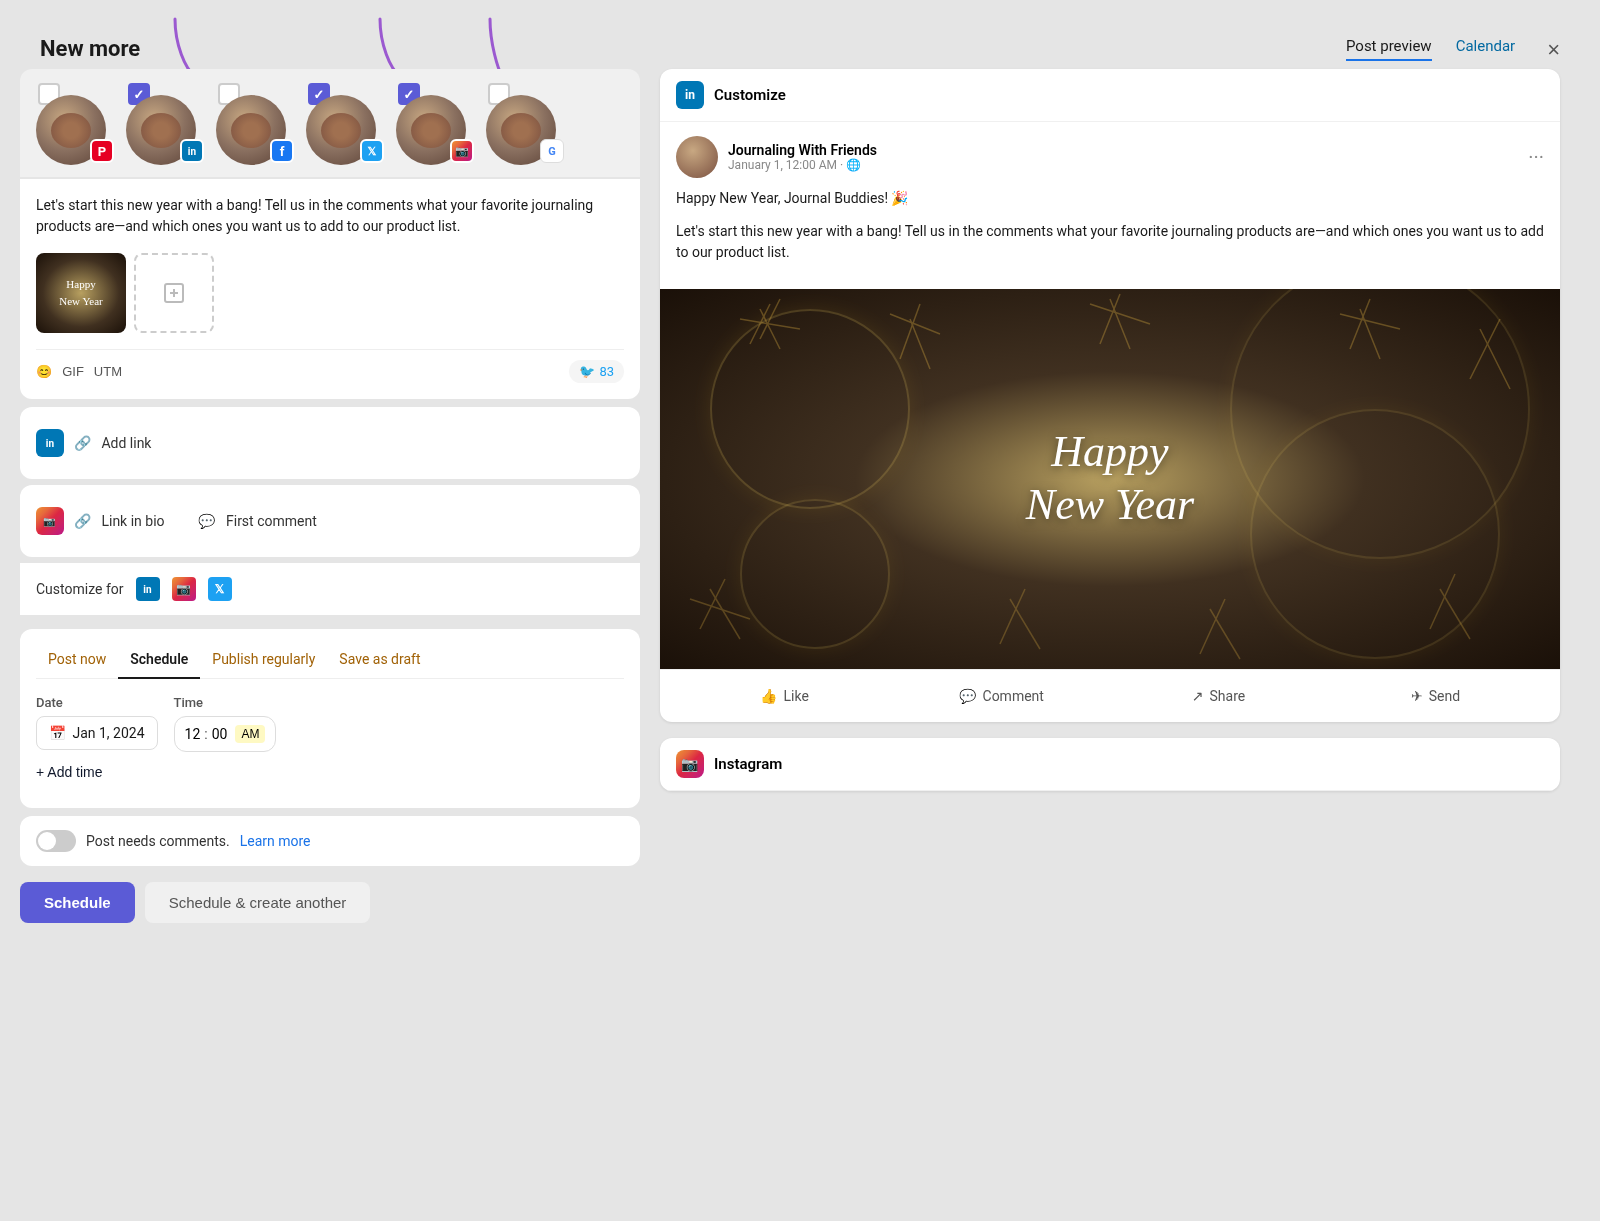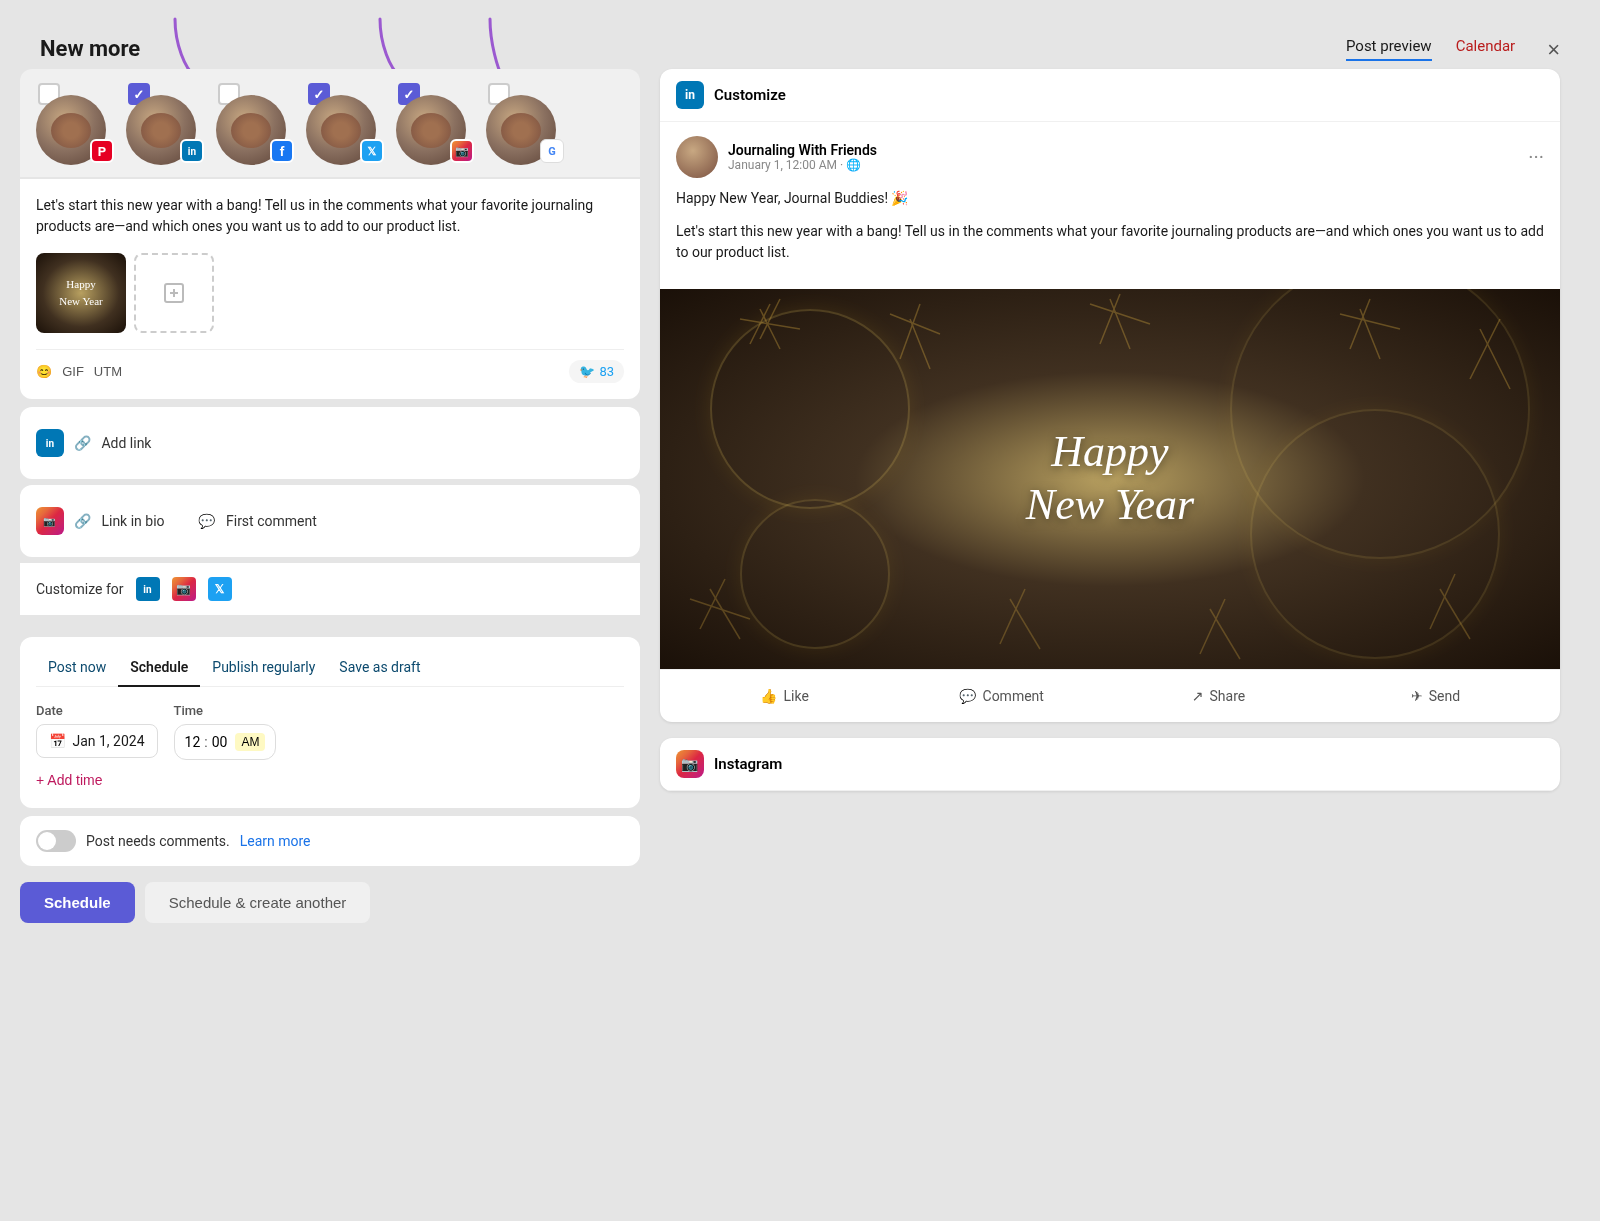--- a/index.html
+++ b/index.html
@@ -42,21 +42,21 @@
       gap: 32px;
     }
 
     .header-tabs {
       display: flex;
       gap: 24px;
     }
 
     .header-tab {
       font-size: 15px;
-      color: #b91c1c;
+      color: #0369a1;
       cursor: pointer;
       padding-bottom: 4px;
       border-bottom: 2px solid transparent;
     }
 
     .header-tab.active {
       color: #1a1a1a;
       border-bottom: 2px solid #1a73e8;
     }
 
@@ -292,21 +292,21 @@
       justify-content: center;
       font-weight: bold;
       font-size: 13px;
       color: white;
     }
 
     .customize-row {
       background: white;
       border-radius: 0;
       padding: 14px 16px;
-      margin-bottom: 22px;
+      margin-bottom: 14px;
       display: flex;
       align-items: center;
       gap: 12px;
       font-size: 14px;
       color: #333;
     }
 
     .social-icon-small {
       width: 24px;
       height: 24px;
@@ -329,21 +329,21 @@
 
     .schedule-tabs {
       display: flex;
       gap: 0;
       border-bottom: 1px solid #eee;
       margin-bottom: 16px;
     }
 
     .schedule-tab {
       font-size: 14px;
-      color: #0c4a6e;
+      color: #a16207;
       padding: 6px 12px 10px;
       cursor: pointer;
       border-bottom: 2px solid transparent;
       margin-bottom: -1px;
       white-space: nowrap;
     }
 
     .schedule-tab.active {
       color: #1a1a1a;
       font-weight: 600;
@@ -397,29 +397,29 @@
       background: #fef9c3;
       border: none;
       border-radius: 4px;
       padding: 2px 6px;
       font-size: 12px;
       cursor: pointer;
       margin-left: 4px;
     }
 
     .add-time-btn {
-      color: #be185d;
+      color: #0f172a;
       font-size: 14px;
       background: none;
       border: none;
       cursor: pointer;
       display: flex;
       align-items: center;
       gap: 4px;
-      margin-bottom: 4px;
+      margin-bottom: 12px;
     }
 
     
     .approval-row {
       background: white;
       border-radius: 12px;
       padding: 14px 16px;
       margin-bottom: 12px;
       display: flex;
       align-items: center;

